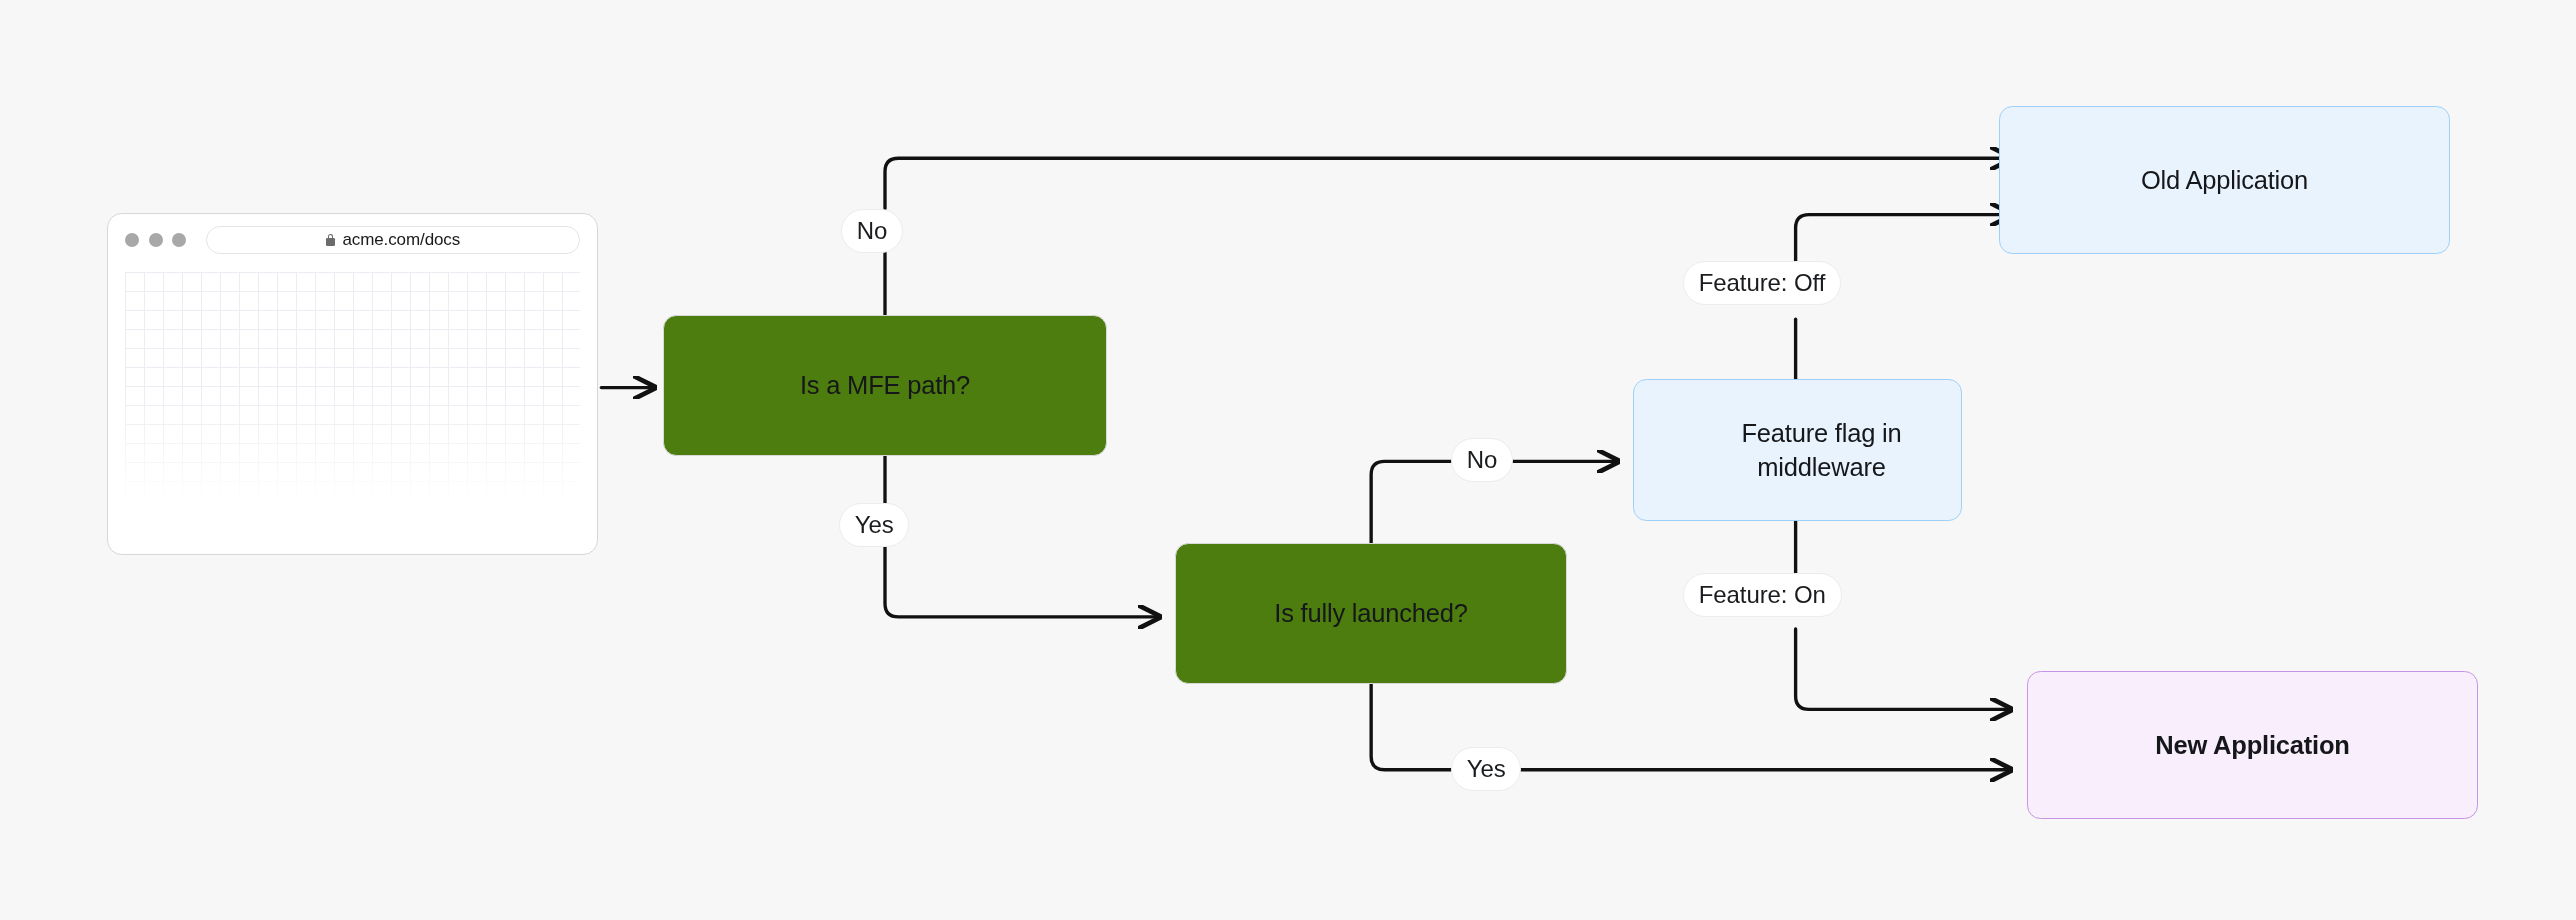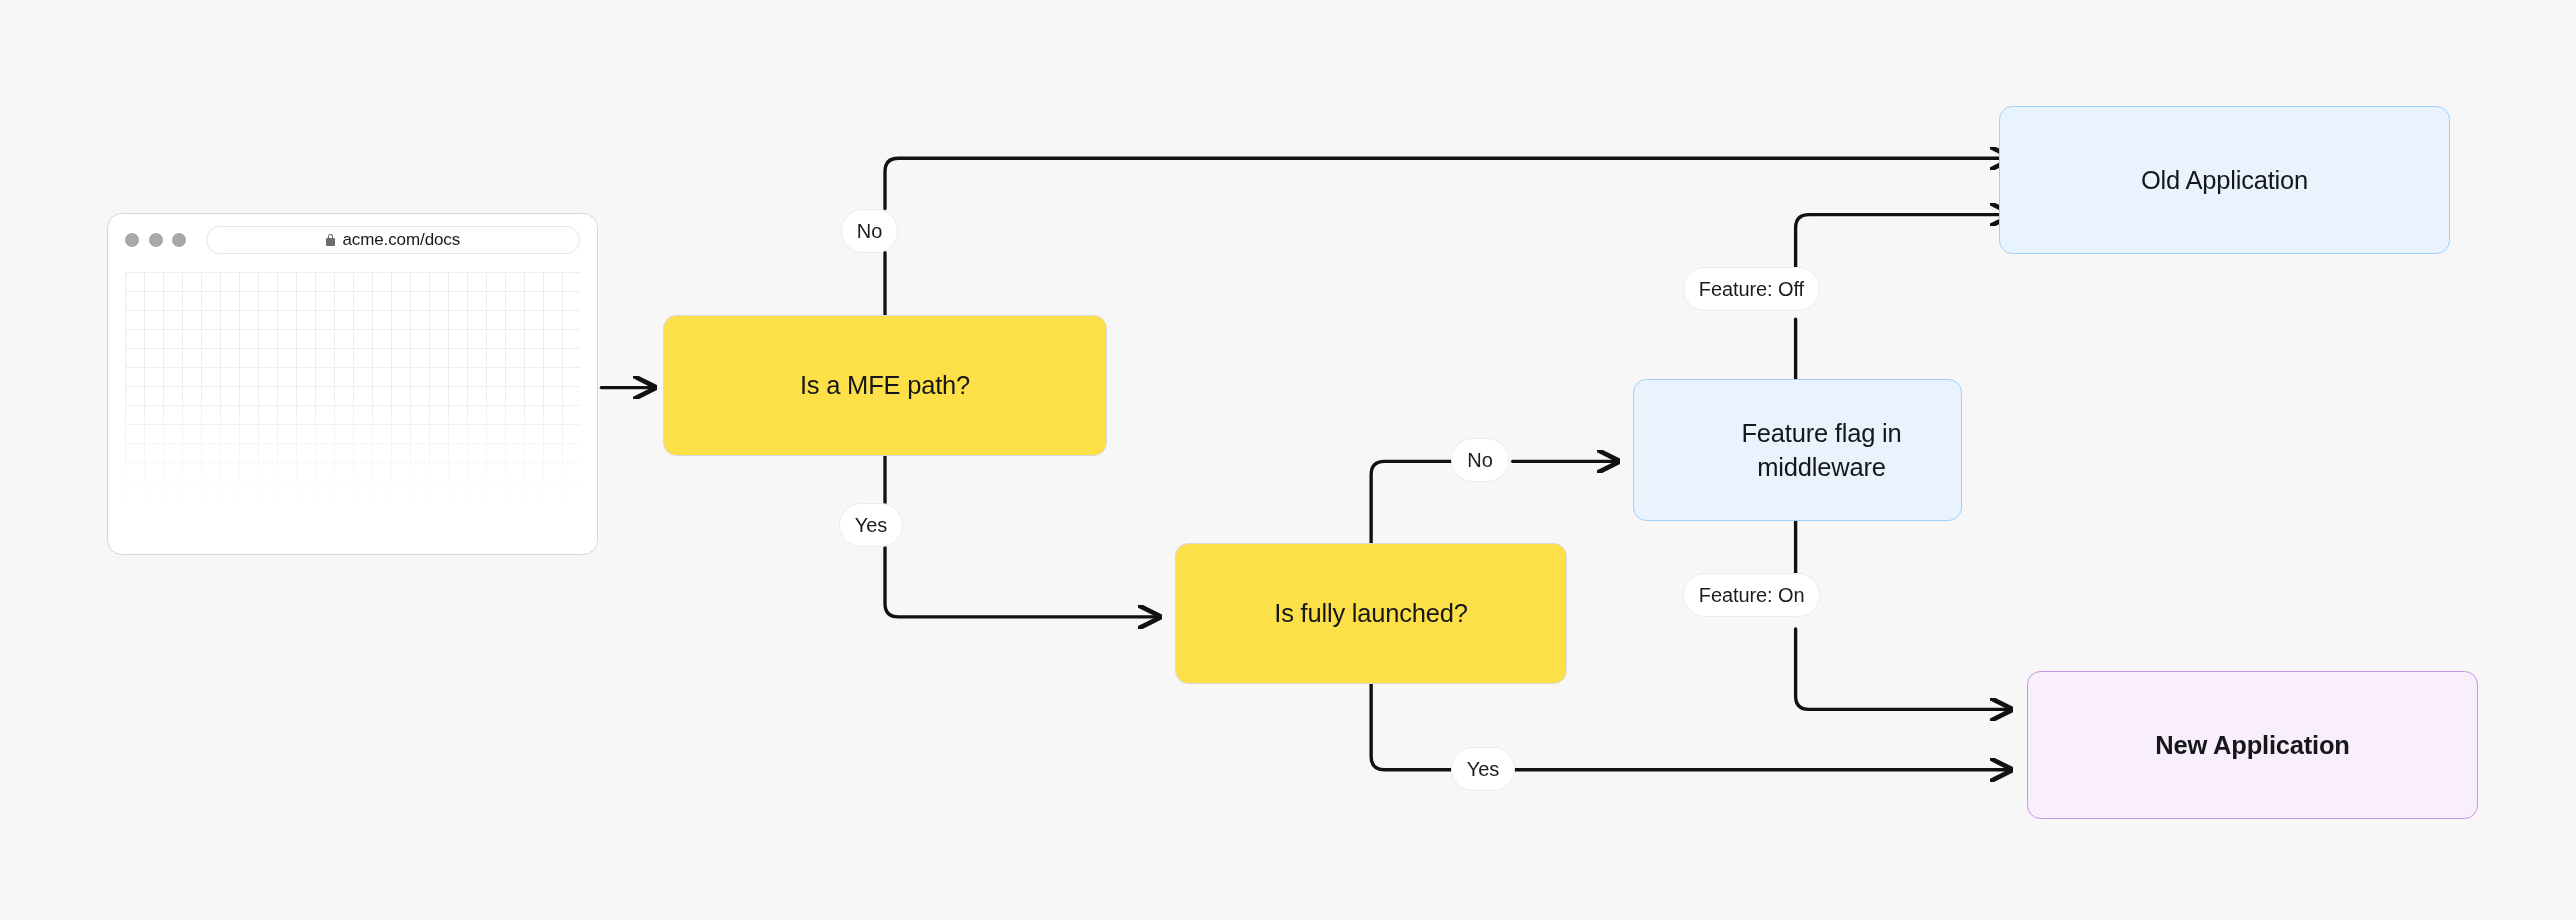--- a/index.html
+++ b/index.html
@@ -119,21 +119,21 @@
     justify-content: center;
     text-align: center;
     box-sizing: border-box;
     border-radius: 13.4px;
     font-size: 25.5px;
     color: #15171a;
     line-height: 1.35;
     letter-spacing: -0.2px;
   }
   .node.plain {
-    background: #fde047;
+    background: #4d7c0f;
     border: 1.3px solid #d9d9d9;
   }
   .node.blue {
     background: #e8f3fd;
     border: 1.3px solid #9ed0f7;
   }
   .node.purple {
     background: #f8eefc;
     border: 1.3px solid #c894e8;
     font-weight: bold;
@@ -147,32 +147,32 @@
 
   
   .pill {
     position: absolute;
     display: flex;
     align-items: center;
     justify-content: center;
     background: #ffffff;
     border: 1.3px solid #ececec;
     border-radius: 670px;
-    font-size: 20px;
+    font-size: 24px;
     color: #1a1c1f;
     letter-spacing: -0.1px;
     white-space: nowrap;
     box-sizing: border-box;
     padding: 0 14.8px;
   }
   #pill-mfe-no      { left: 841px; top: 209px;  height: 44px; min-width: 56px; }
   #pill-mfe-yes     { left: 839px; top: 503px;  height: 44px; min-width: 60px; }
   #pill-launch-no   { left: 1451px; top: 438px;  height: 44px; min-width: 58px; }
   #pill-launch-yes  { left: 1451px; top: 747px; height: 44px; min-width: 60px; }
-  #pill-feat-off    { left: 1683px; top: 267px;  height: 44px; }
+  #pill-feat-off    { left: 1683px; top: 261px;  height: 44px; }
   #pill-feat-on     { left: 1683px; top: 573px;  height: 44px; }
 </style>
 </head>
 <body>
 
 <div id="canvas">
 
   <svg id="edges" viewBox="0 0 3840 1372" width="2576" height="920">
     <defs>
       <marker id="arrow" viewBox="0 0 10 10" refX="9" refY="5" markerWidth="7" markerHeight="7" orient="auto-start-reverse">

